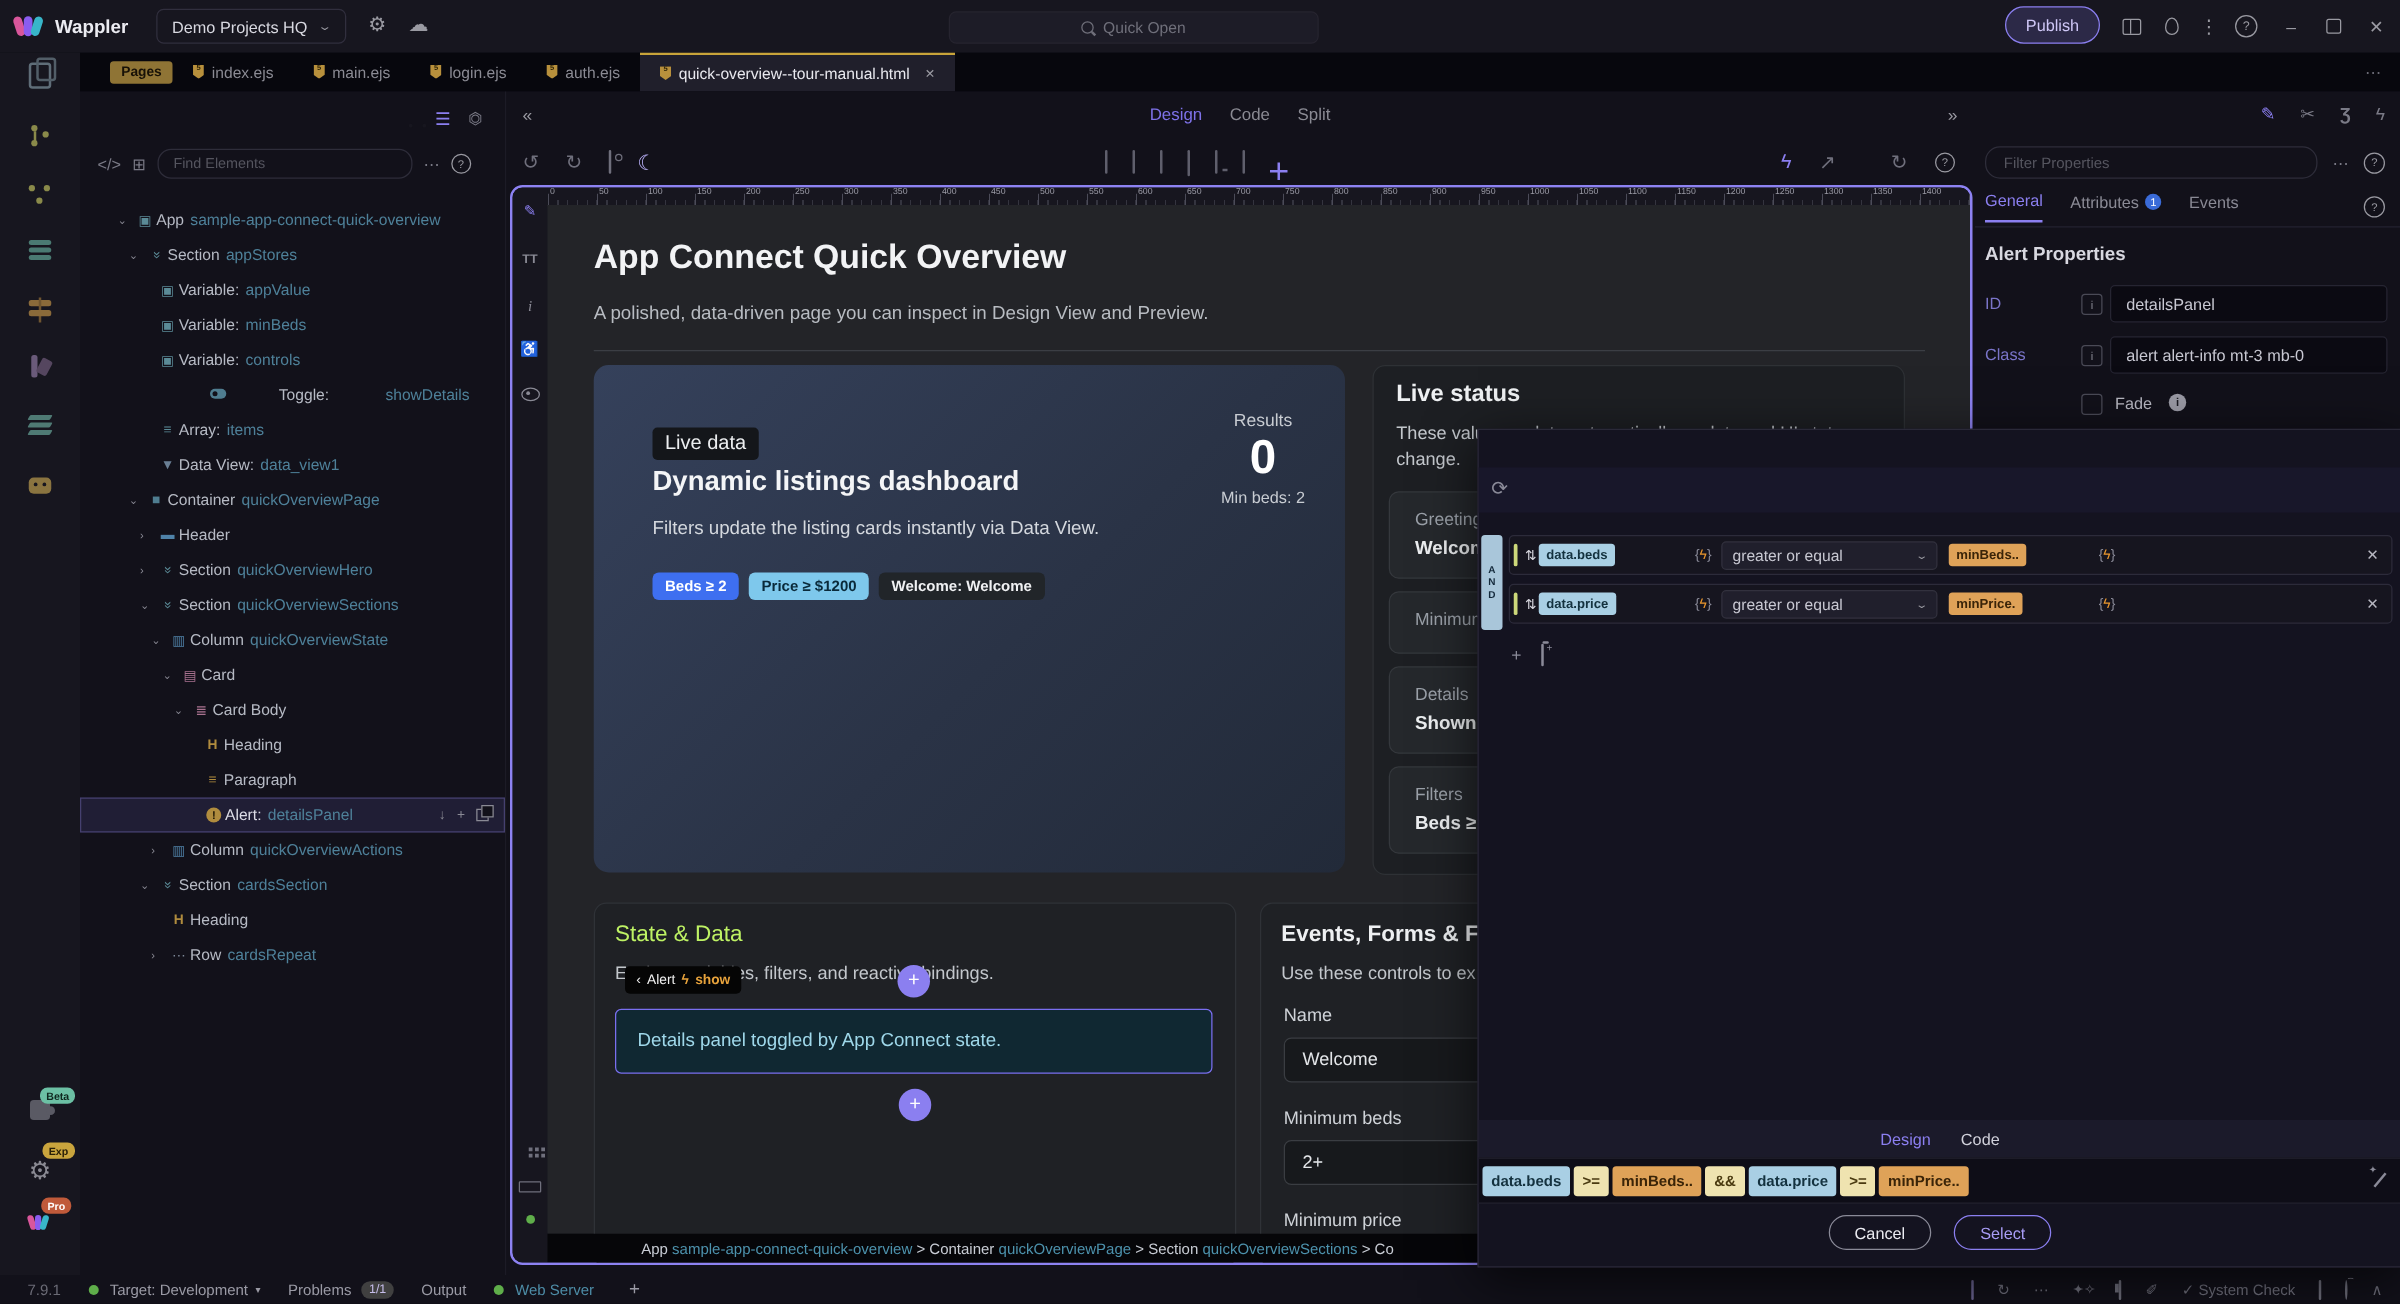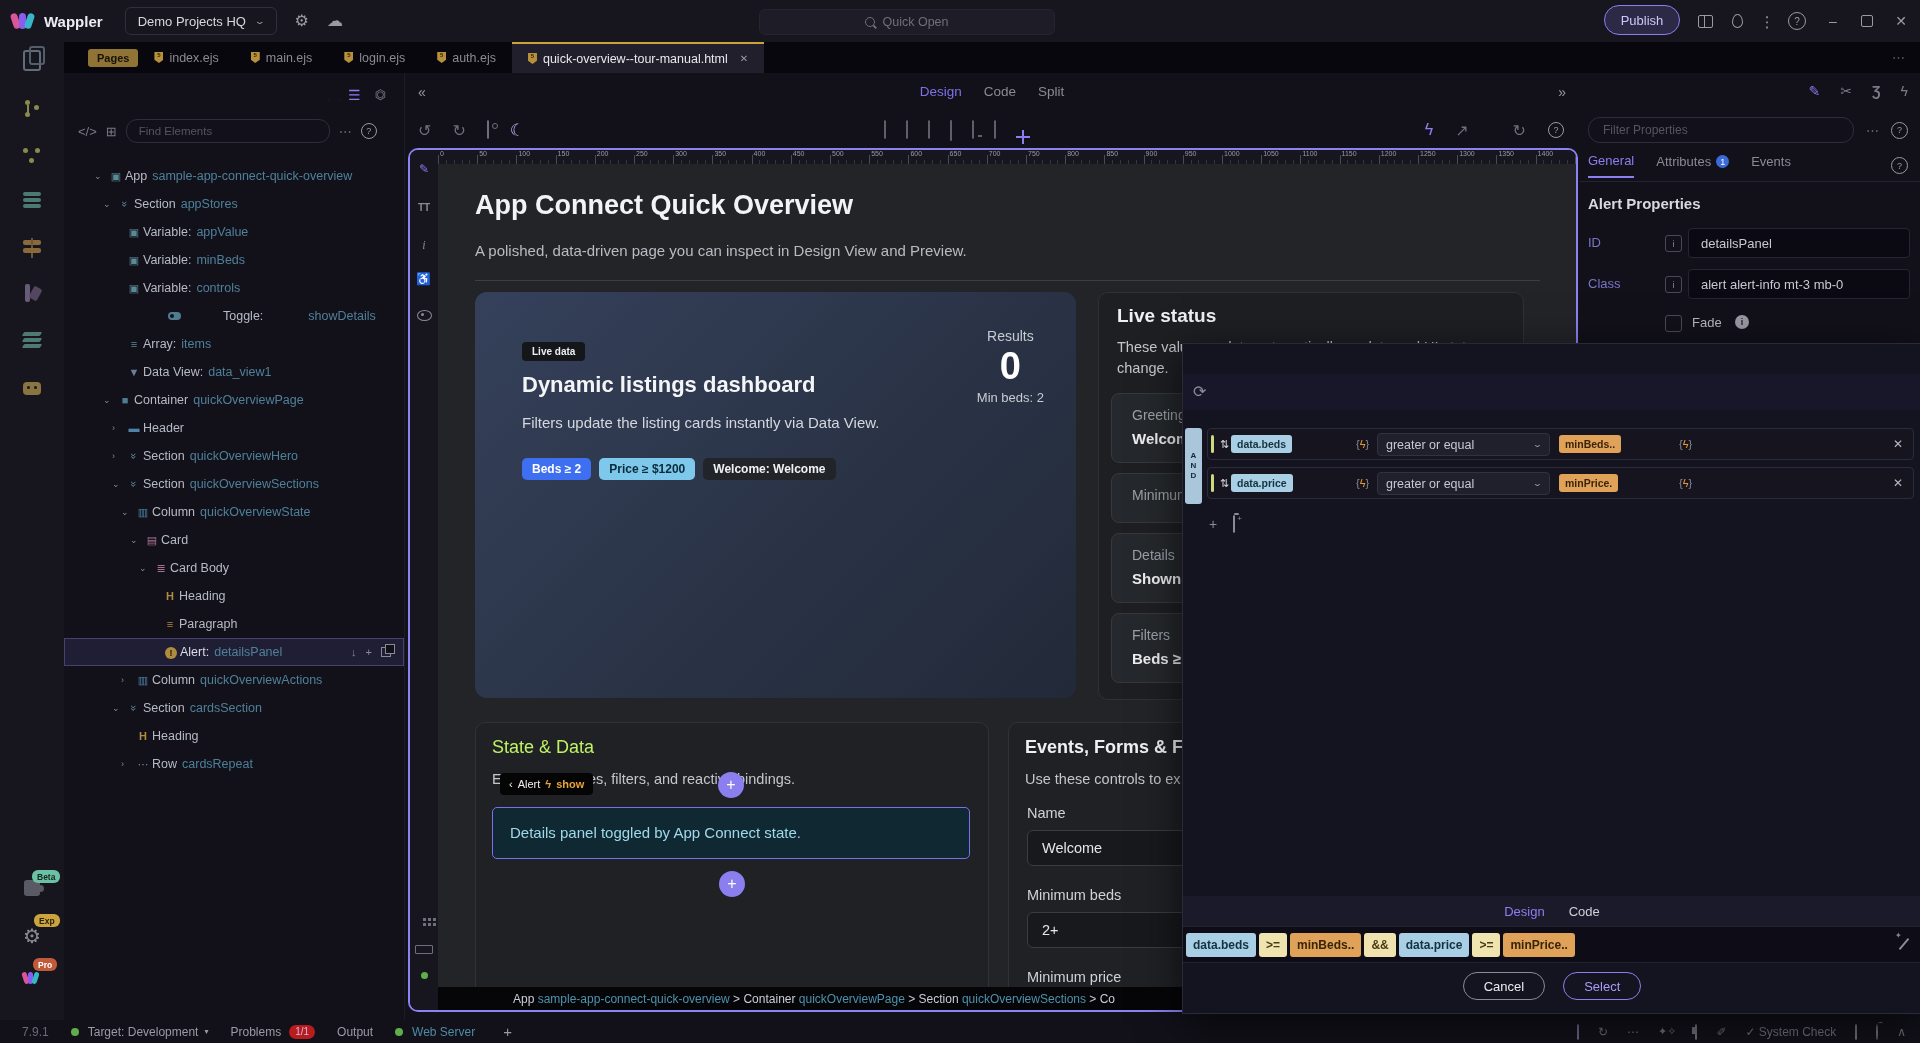--- a/index.html
+++ b/index.html
@@ -141,21 +141,21 @@
   #crumbbar{position:absolute;left:28px;bottom:0;right:0;height:23px;background:#060609;display:flex;align-items:center;overflow:hidden;}
   .crumb{white-space:nowrap;font-size:12px;margin-left:75px;}
   .crumb .plain{color:#c8ccd4;} .crumb .link{color:#4d92ad;}
 
   
   .pg-title{position:absolute;left:37px;top:26px;font-size:27px;font-weight:700;color:#f2f3f5;}
   .pg-sub{position:absolute;left:37px;top:78px;font-size:15px;color:#b8bcc2;}
   .pg-hr{position:absolute;left:37px;right:36px;top:116px;border-top:1px solid #3b3e44;}
   .hero{position:absolute;left:37px;top:128px;width:601px;height:406px;border-radius:12px;
         background:linear-gradient(135deg,#35415b 0%,#2a3346 55%,#222a39 100%);}
-  .hero-badge{position:absolute;left:47px;top:50px;background:#14161a;color:#eceef0;font-size:10px;font-weight:700;
+  .hero-badge{position:absolute;left:47px;top:50px;background:#14161a;color:#eceef0;font-size:16px;font-weight:400;
               padding:4px 10px;border-radius:4px;}
   .hero-h{position:absolute;left:47px;top:80px;font-size:22px;font-weight:700;color:#f4f5f7;}
   .hero-p{position:absolute;left:47px;top:122px;font-size:15px;color:#d4d8de;}
   .hero-chips{position:absolute;left:47px;top:166px;display:flex;gap:8px;}
   .chip{font-size:12px;font-weight:700;padding:4px 10px;border-radius:5px;white-space:nowrap;}
   .chip.blue{background:#3e6ff0;color:#fff;}
   .chip.cyan{background:#7ec8ec;color:#0a2a3a;}
   .chip.dark{background:#212529;color:#f0f1f3;}
   .results{position:absolute;right:32px;top:36px;text-align:center;}
   .results .r1{font-size:14px;color:#c8ccd2;}
@@ -242,21 +242,21 @@
   .xd-wand::after{content:"✦";position:absolute;left:0;top:-3px;font-size:8px;color:#8a8a98;}
   .xd-btns{position:absolute;left:0;top:628px;width:100%;display:flex;justify-content:center;gap:18px;}
   .pill-btn{height:28px;padding:0 20px;border-radius:15px;font-size:13px;display:flex;align-items:center;background:transparent;}
   .pill-btn.cancel{border:1.5px solid #8a8a98;color:#ececf2;}
   .pill-btn.select{border:1.5px solid #8b7ff0;color:#a89cf5;}
 
   
   #statusbar{position:absolute;left:0;top:1020px;width:1920px;height:23px;background:#12111a;display:flex;align-items:center;
              font-size:12px;color:#9a9aa5;z-index:65;}
   .sb-dot{width:8px;height:8px;border-radius:50%;background:#5fae4a;display:inline-block;}
-  .sb-badge{background:#b91c1c;color:#c6bdea;font-size:10px;padding:1.5px 6px;border-radius:8px;}
+  .sb-badge{background:#404040;color:#c6bdea;font-size:10px;padding:1.5px 6px;border-radius:8px;}
   .sb-right{position:absolute;right:14px;display:flex;gap:19px;align-items:center;color:#6f6f7c;}
   .ic-sq{width:10px;height:10px;border:1.5px solid #6a6390;border-radius:2px;}
   .ic-thumb{width:9px;height:8px;border:1.5px solid #6f6f7c;border-radius:2px 2px 2px 2px;position:relative;}
   .ic-thumb::before{content:"";position:absolute;left:-4px;top:2px;width:3px;height:7px;background:#6f6f7c;}
   .ic-eraser{width:11px;height:7px;border:1.5px solid #6f6f7c;transform:skewX(-20deg);border-radius:1px;}
   .ic-bug{width:9px;height:11px;border:1.5px solid #6f6f7c;border-radius:50%;position:relative;}
   .ic-bug::before{content:"";position:absolute;left:1px;top:-3px;width:5px;height:2px;border-top:1.5px solid #6f6f7c;border-radius:50%;}
   .spark{font-size:11px;color:#6f6f7c;}
 </style>
 </head>

